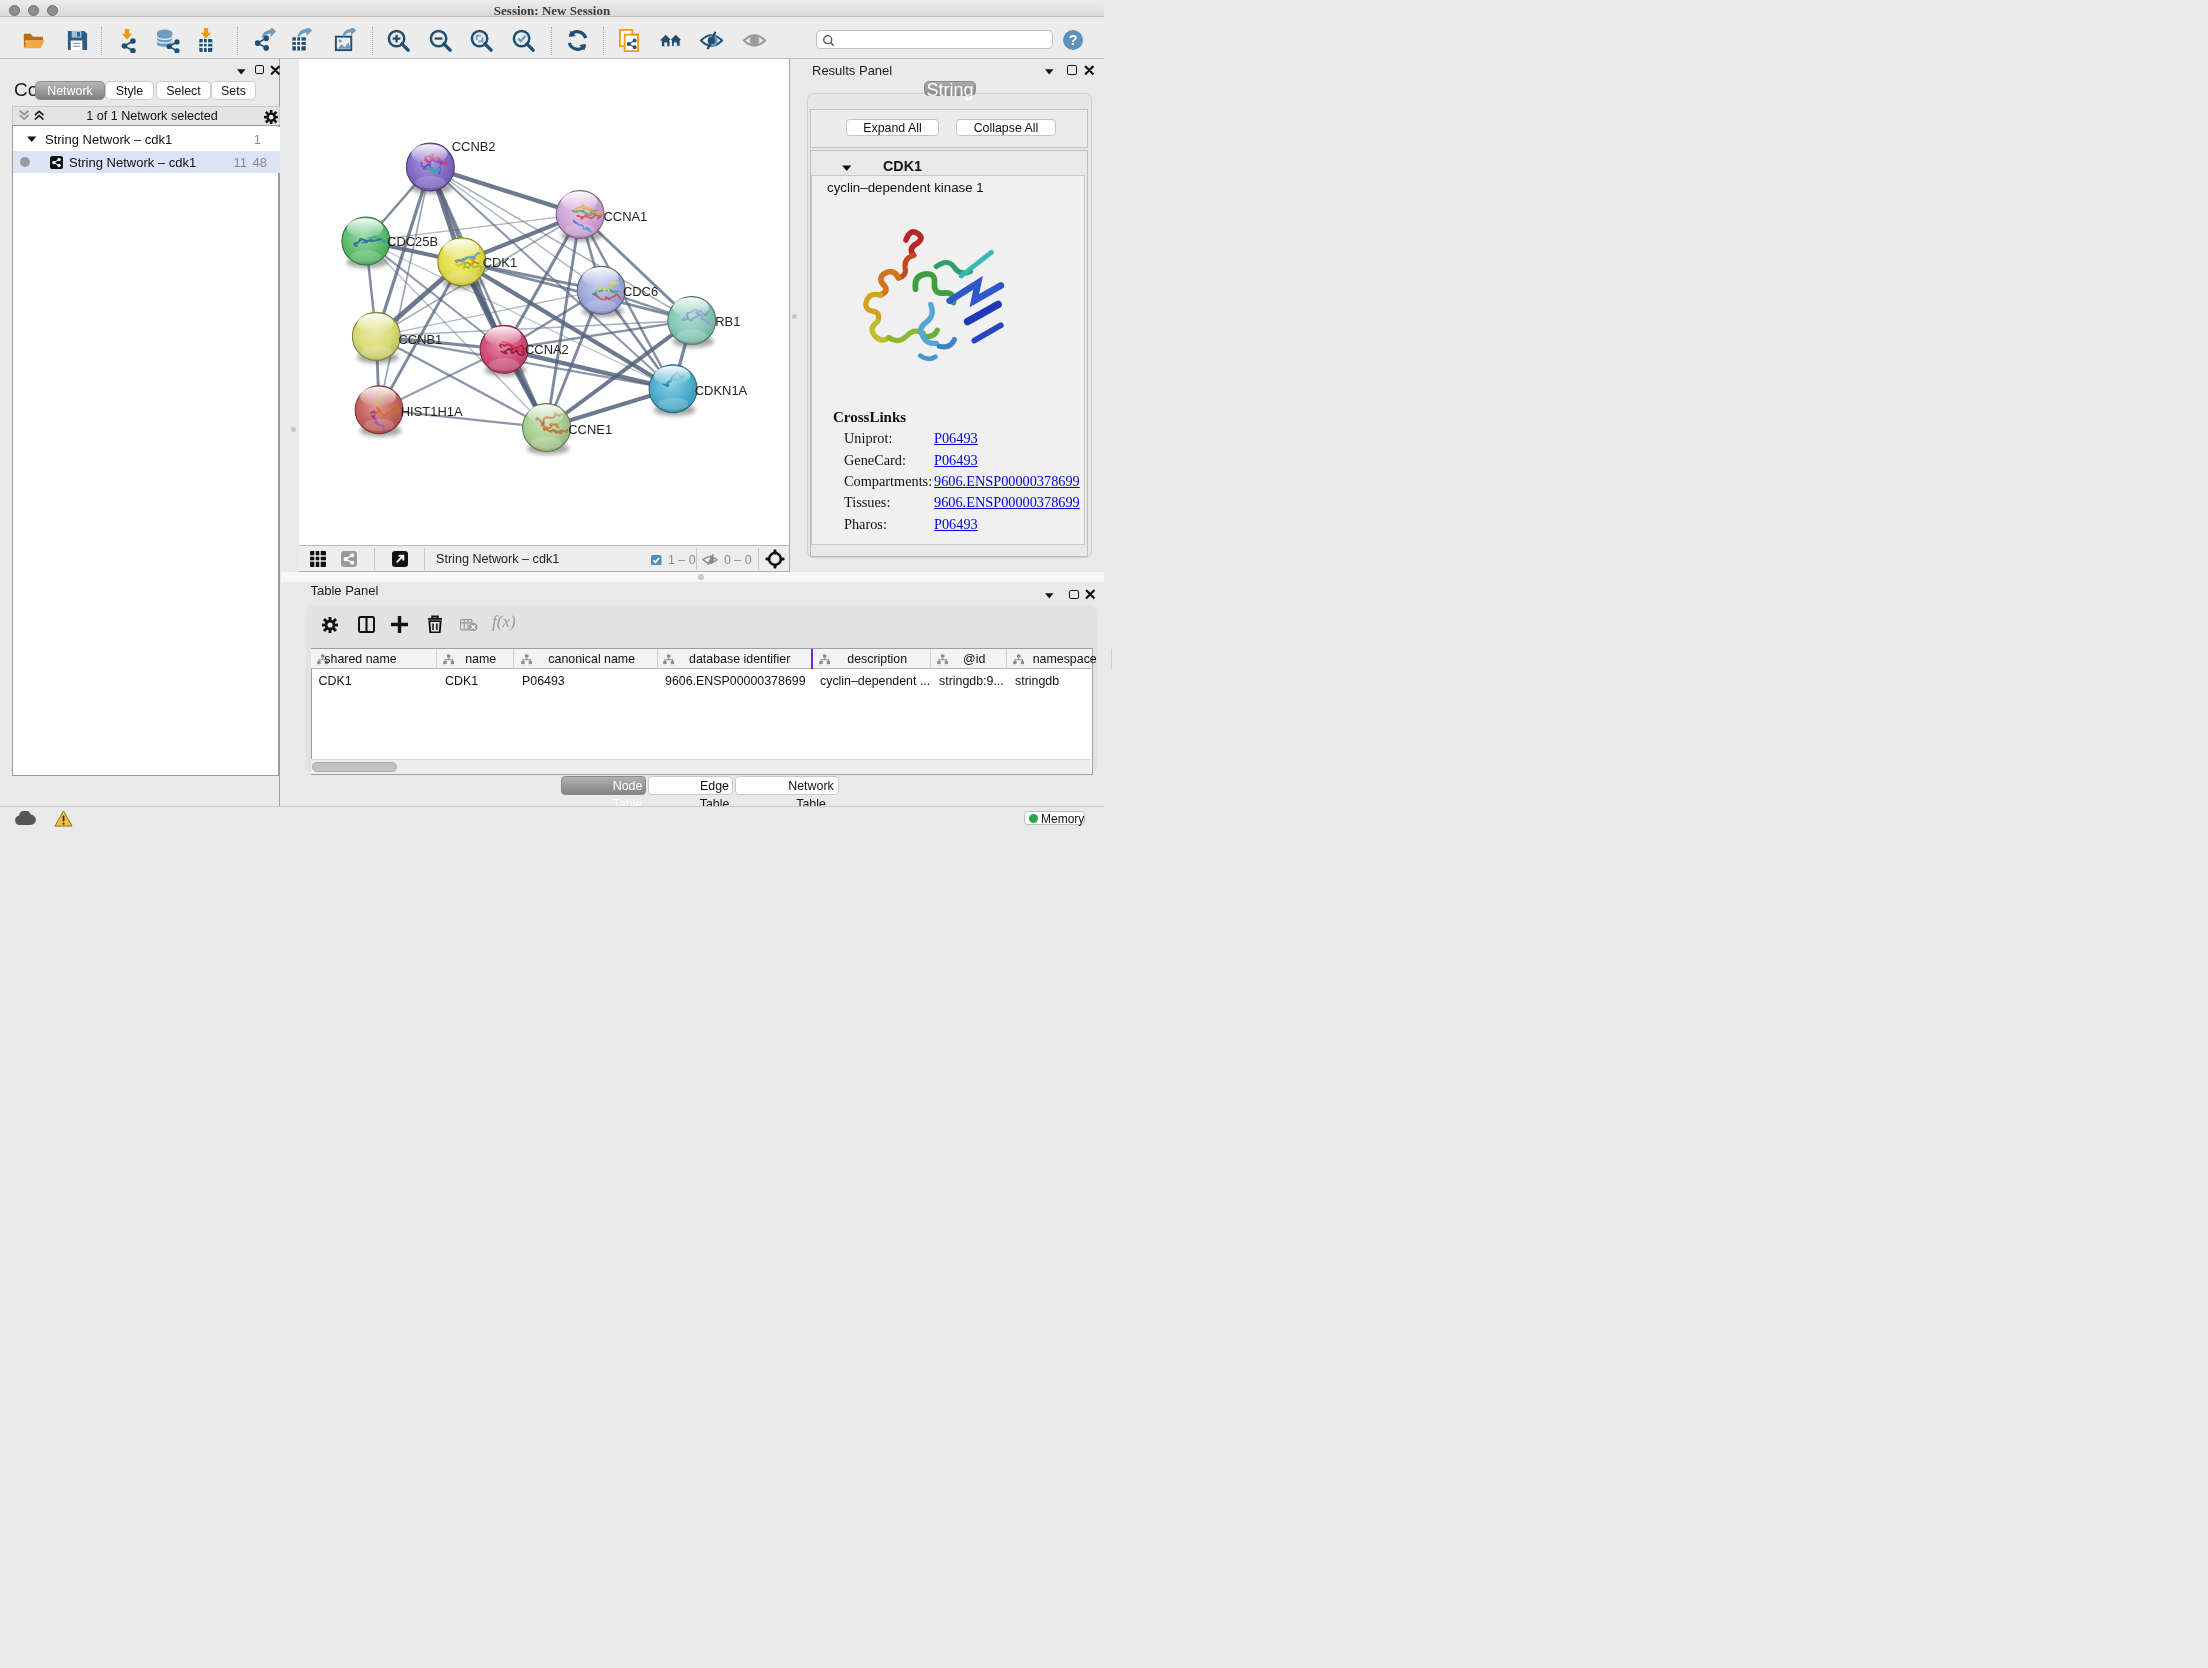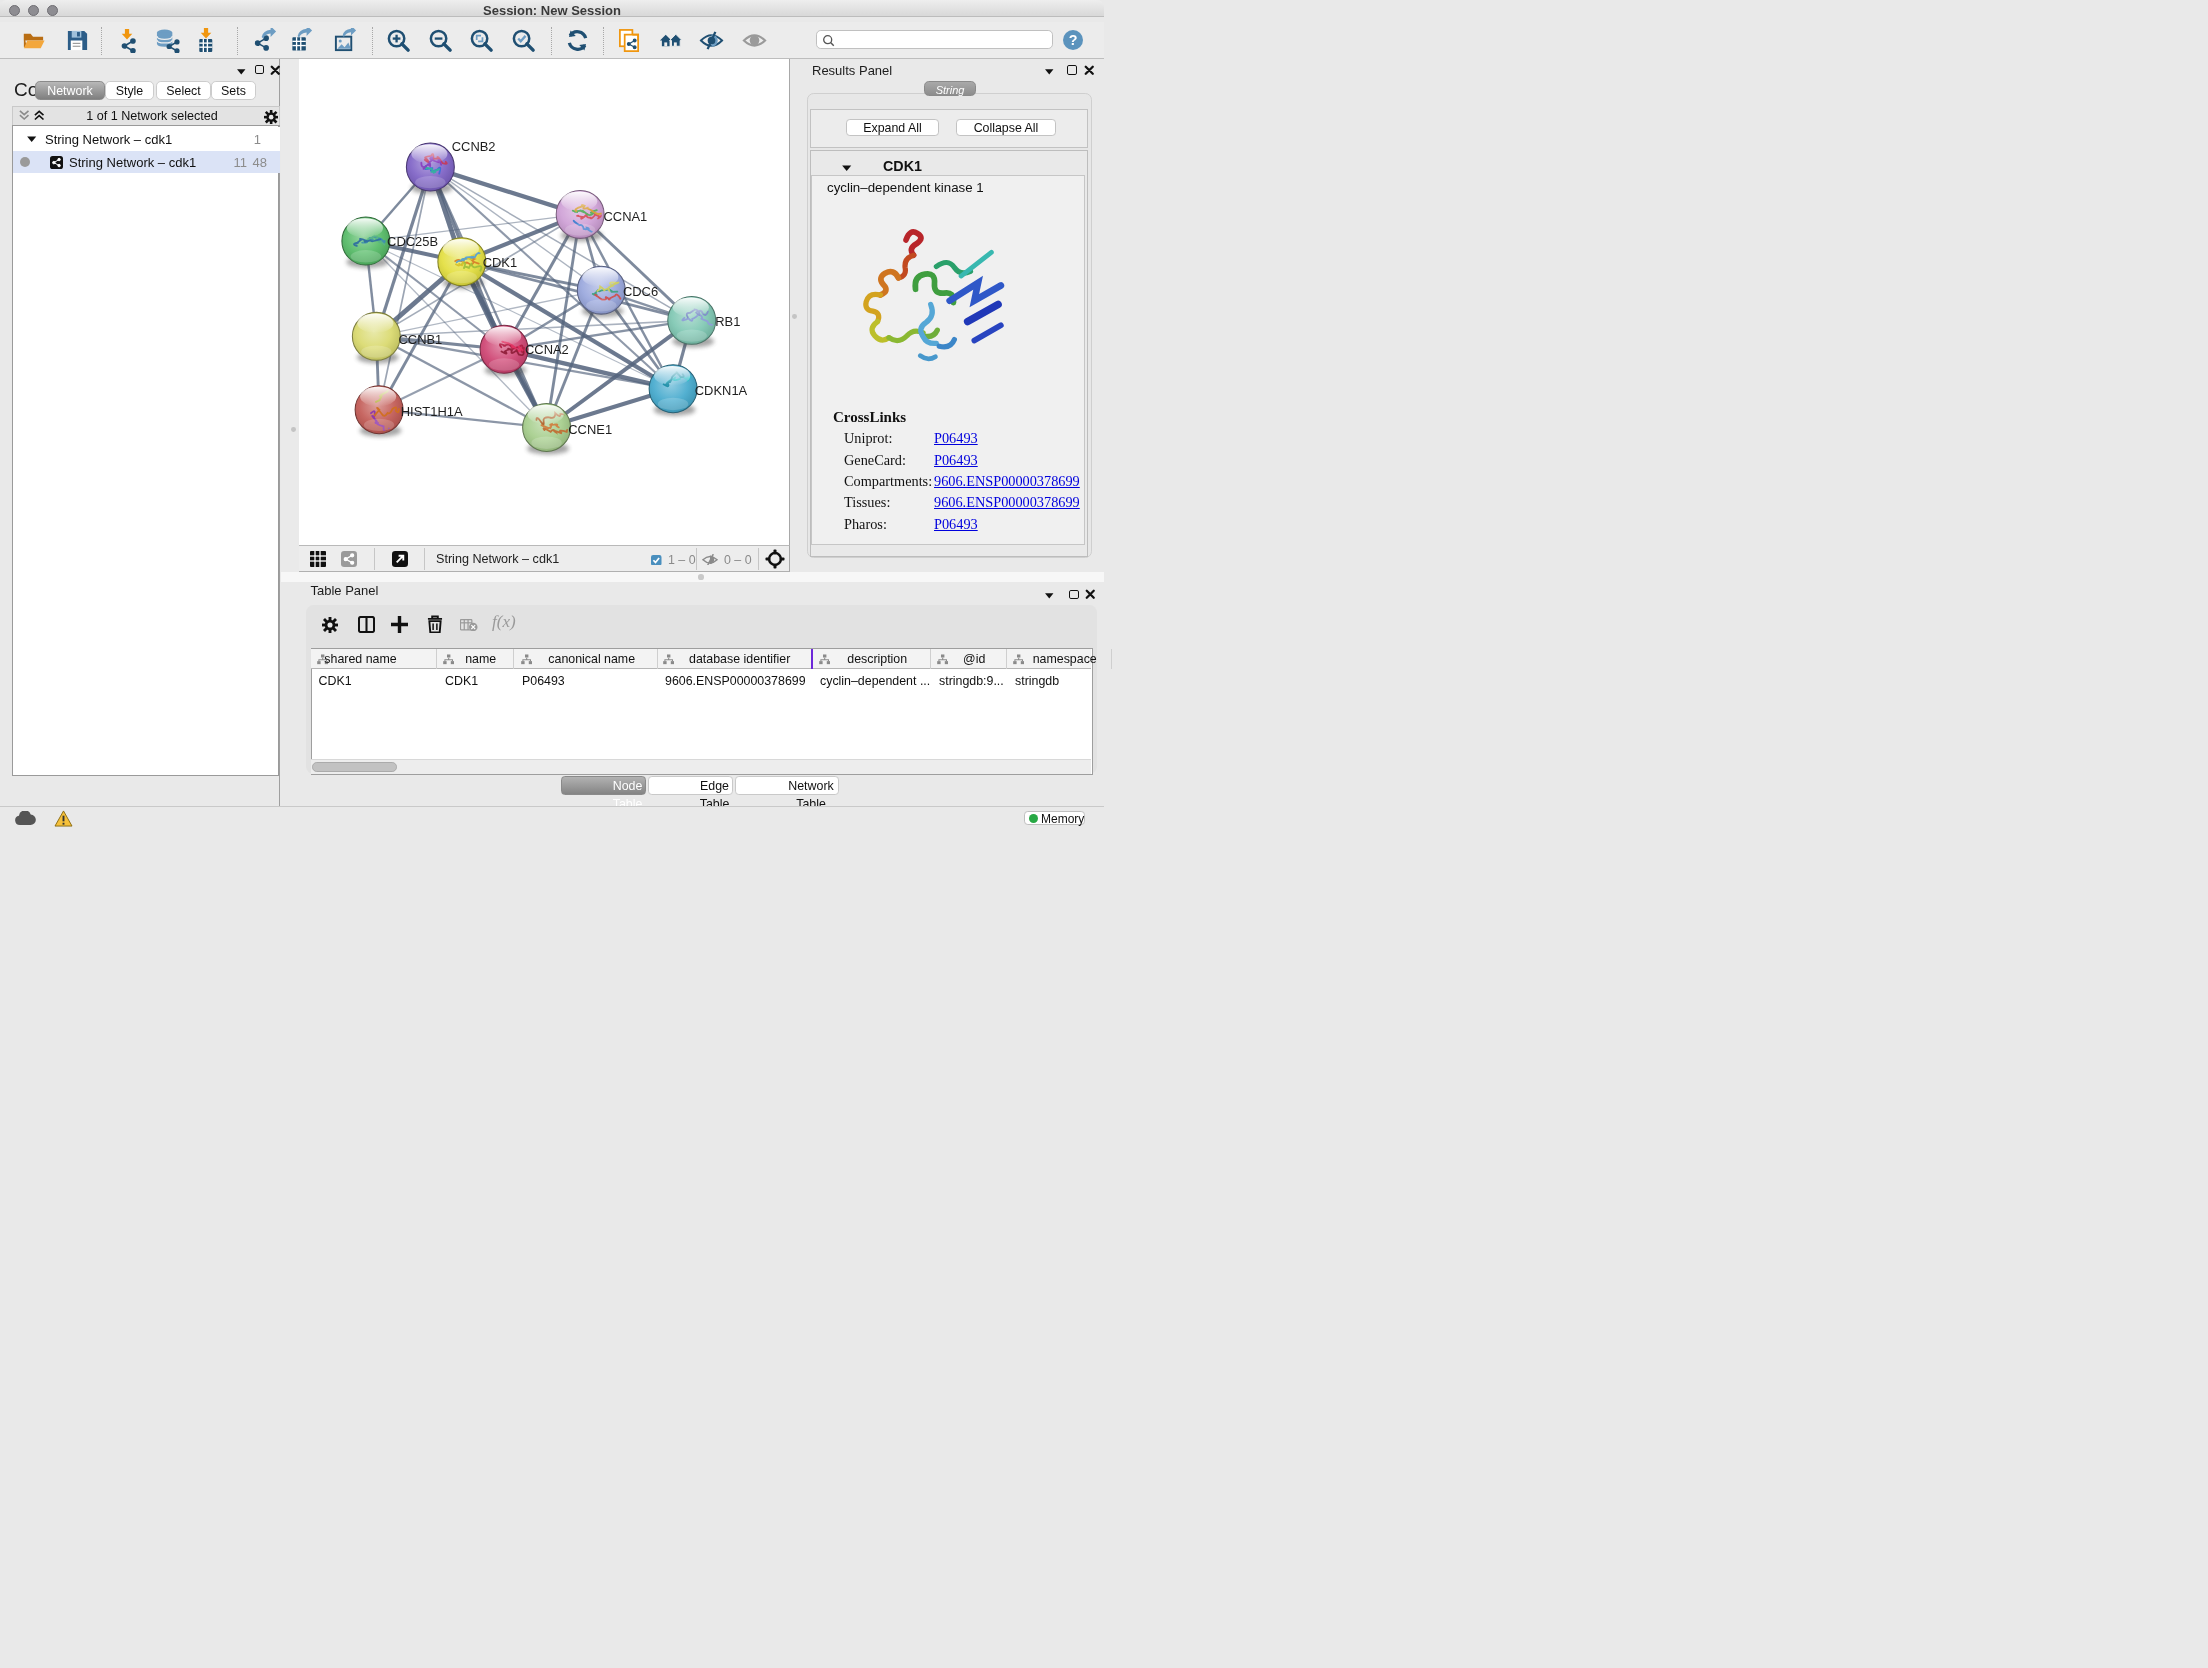--- a/index.html
+++ b/index.html
@@ -1,18 +1,18 @@
 <!DOCTYPE html>
 <html style="font-size:15px"><head><meta charset="utf-8"><style>
 * { margin:0; padding:0; box-sizing:border-box; }
 html,body { width:1104px; height:834px; overflow:hidden;
   font-family:"Liberation Sans",sans-serif; background:#e9e9e9; }
 .titlebar { position:absolute; left:0; top:0; width:1104px; height:17px;
   background:linear-gradient(#eeeeee,#d8d8d8); border-bottom:1px solid #bcbcbc;
-  border-radius:6.7px 6.7px 0 0; }
+  border-radius:6.7px 6.7px 0 0;font-family:Liberation Serif, serif; }
 .tlight { position:absolute; top:4.8px; width:11.4px; height:11.4px; border-radius:50%;
   background:#8e8d92; border:1px solid #6f6e73; }
 .title { position:absolute; top:3.3px; width:100%; text-align:center; font-size:13px;
   font-weight:bold; color:#3a3a3a; }
 .toolbar { position:absolute; left:0; top:22.4px; width:1104px; height:37px;
   background:#ececec; border-bottom:1px solid #bdbdbd; }
 .vsep { position:absolute; top:4.8px; height:27.6px; width:0;
   border-left:1.9px dotted #a8a8a8; }
 .ctrl { position:absolute; left:0; top:59px; width:280px; height:747px;
   background:#e9e9e9; border-right:1px solid #9f9f9f; }
@@ -23,21 +23,21 @@
 .net { position:absolute; left:299px; top:59px; width:491px; height:486px;
   background:#fff; border-right:1px solid #a8a8a8; }
 .stat { position:absolute; left:299px; top:545px; width:491px; height:27px;
   background:#ededed; border-top:1px solid #b9b9b9; border-bottom:1px solid #b0b0b0;
   border-right:1px solid #a8a8a8; }
 .ssep { position:absolute; top:1.9px; height:22px; width:1px; background:#c6c6c6; }
 .results { position:absolute; left:790px; top:59px; width:314px; height:513px;
   background:#e9e9e9; }
 .strbtn { position:absolute; left:134px; top:22.4px; width:52px; height:15px;
   background:linear-gradient(#a9a9a9,#8d8d8d); border:1px solid #8a8a8a;
-  border-radius:4.8px; color:#fff; font-size:11px; text-align:center; line-height:17px;font-style:italic; }
+  border-radius:4.8px; color:#fff; font-size:18px; text-align:center; line-height:17px; }
 .btn { position:absolute; height:17.3px; background:#fff; border:1px solid #c3c3c3;
   border-radius:3.8px; font-size:12.4px; color:#111; text-align:center; line-height:16px; }
 .ser { position:absolute; font-family:"Liberation Serif",serif; font-size:14.3px; color:#111; }
 .lnk { position:absolute; font-family:"Liberation Serif",serif; font-size:14.3px;
   color:#0000dd; text-decoration:underline; }
 .tablep { position:absolute; left:281px; top:582px; width:823px; height:224px;
   background:#e9e9e9; }
 .btab { position:absolute; top:194px; height:19px; background:#fff;
   border:1px solid #c9c9c9; border-radius:3.8px; font-size:12.4px; color:#111;
   text-align:center; line-height:18px;padding-left:48px; }

